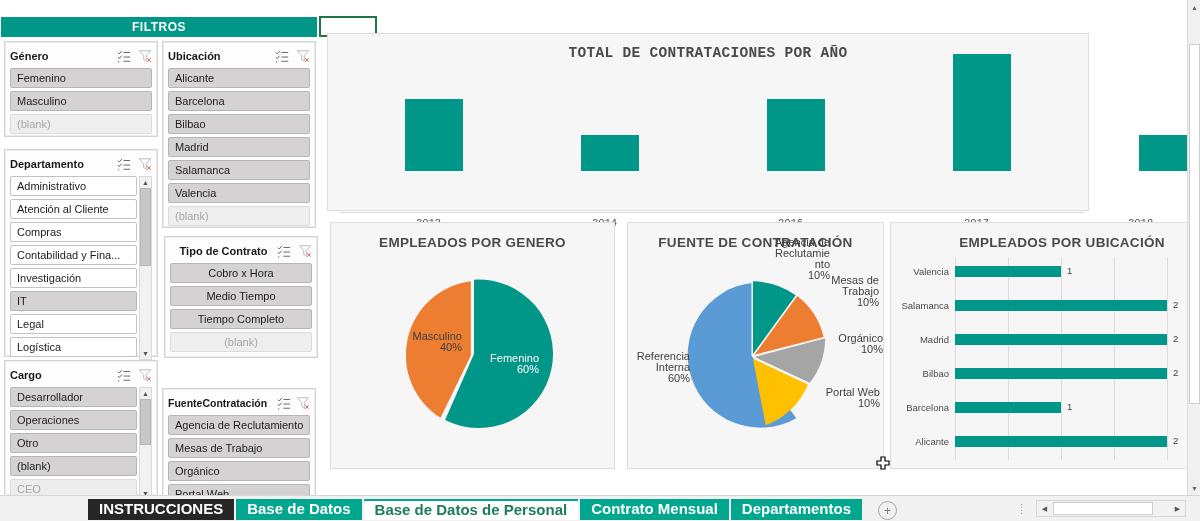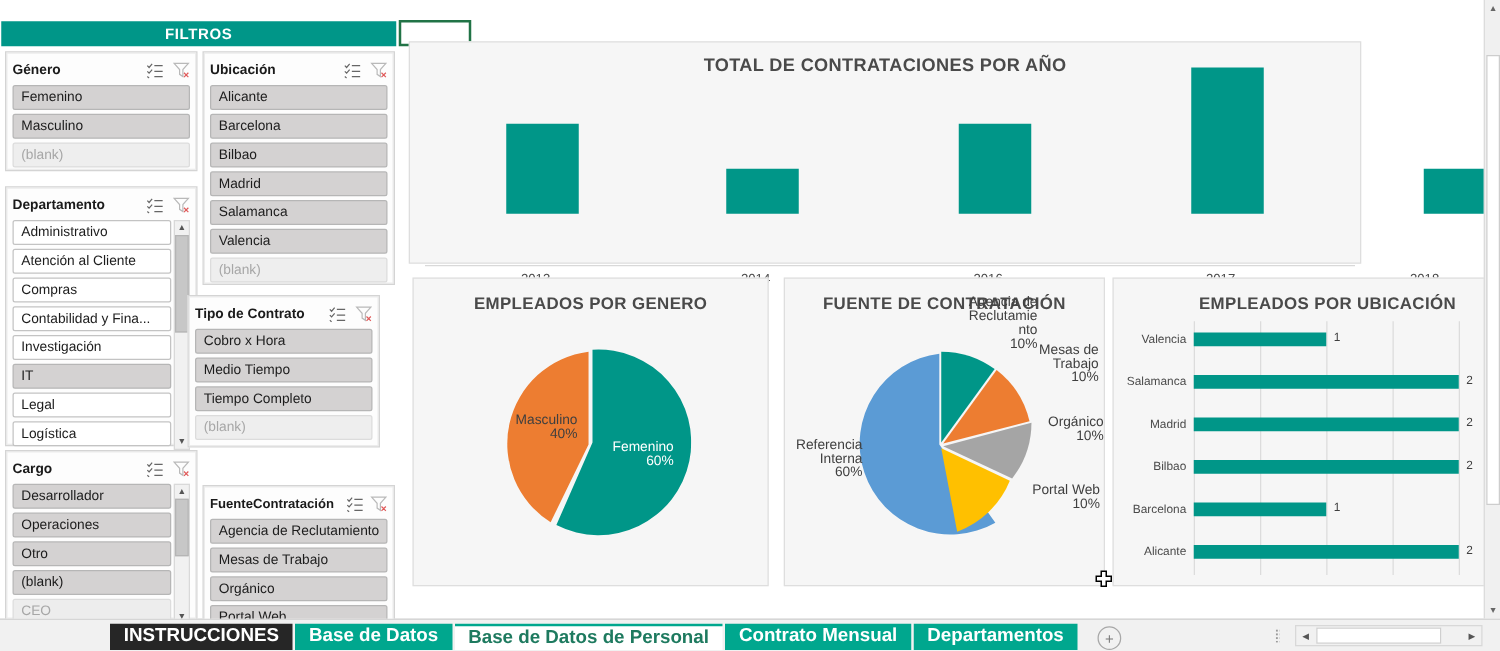--- a/index.html
+++ b/index.html
@@ -262,21 +262,21 @@
         <div class="sl-item">Barcelona</div>
         <div class="sl-item">Bilbao</div>
         <div class="sl-item">Madrid</div>
         <div class="sl-item">Salamanca</div>
         <div class="sl-item">Valencia</div>
         <div class="sl-item blank">(blank)</div>
       </div>
     </div>
   </div>
 
-  <div class="slicer" id="sl-tipo" style="left:150px; top:236px; width:154px; height:122px;">
+  <div class="slicer" id="sl-tipo" style="left:164px; top:236px; width:154px; height:122px;text-align:center;">
     <div class="slicer-head">
       <span class="slicer-title">Tipo de Contrato</span>
       <span class="slicer-icons">
         <span class="ico"><svg viewBox="0 0 16 16">
               <g fill="none" stroke="#666" stroke-width="1.1">
                 <path d="M1 4l1.6 1.7L5.4 2.4"></path>
                 <path d="M1 9.2l1.6 1.7L5.4 7.6"></path>
                 <path d="M1 14l1.6 1.4"></path>
                 <path d="M7.4 4h7.6M7.4 9.2h7.6M7.4 14h7.6"></path>
               </g>
@@ -318,21 +318,21 @@
     <div class="slicer-body">
       <div class="slicer-items">
         <div class="sl-item">Agencia de Reclutamiento</div>
         <div class="sl-item">Mesas de Trabajo</div>
         <div class="sl-item">Orgánico</div>
         <div class="sl-item">Portal Web</div>
       </div>
     </div>
   </div>
 
-  <div class="panel" id="chart-year" style="left:327px; top:33px; width:762px; height:178px;">
+  <div class="panel" id="chart-year" style="left:327px; top:33px; width:762px; height:178px;font-family:Liberation Mono, monospace;">
     <div class="panel-title">TOTAL DE CONTRATACIONES POR AÑO</div>
     <div class="col-plot">
       <div class="col-baseline"></div>
 
       <div class="col-group" style="left:24px; width:153px;">
         <div class="col-val" style="top:49px;">2</div>
         <div class="col-bar" style="left:53px; width:58px; height:72px; bottom:39px;"></div>
         <div class="col-lab" style="top:145px;">2013</div>
       </div>
 

